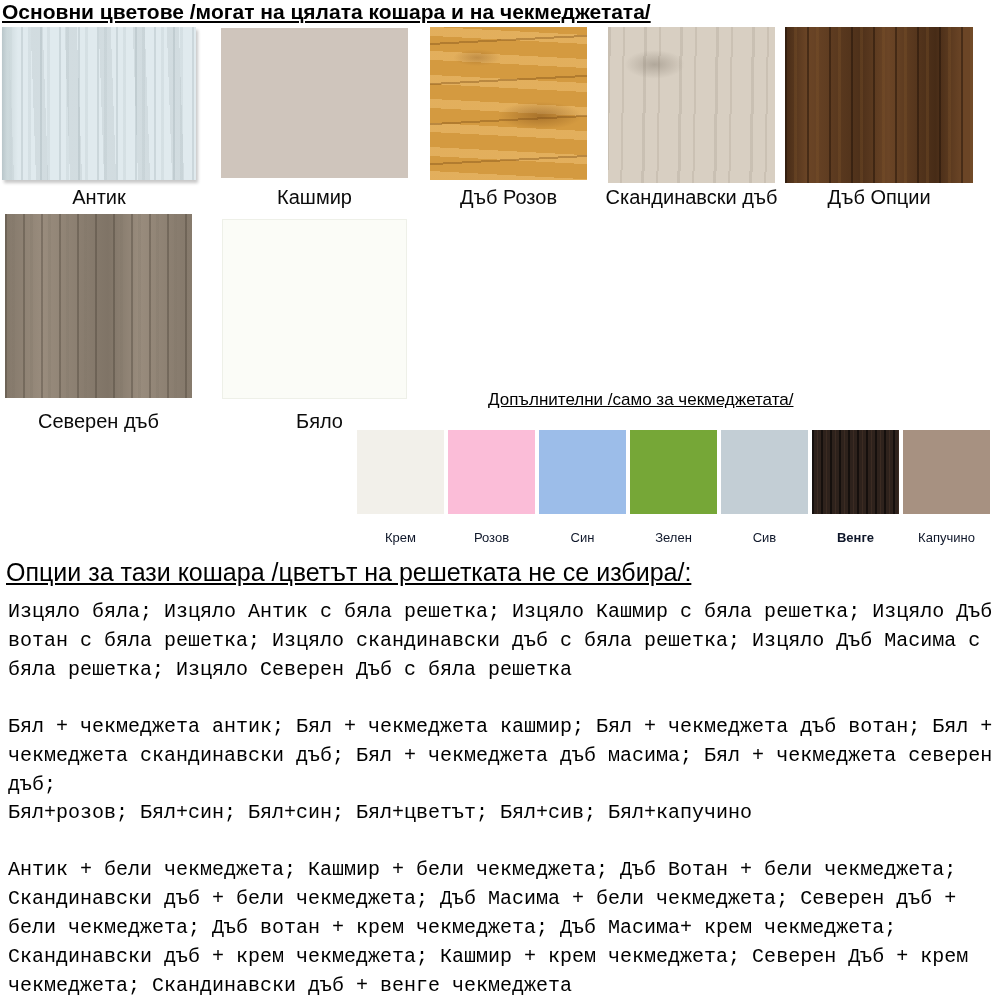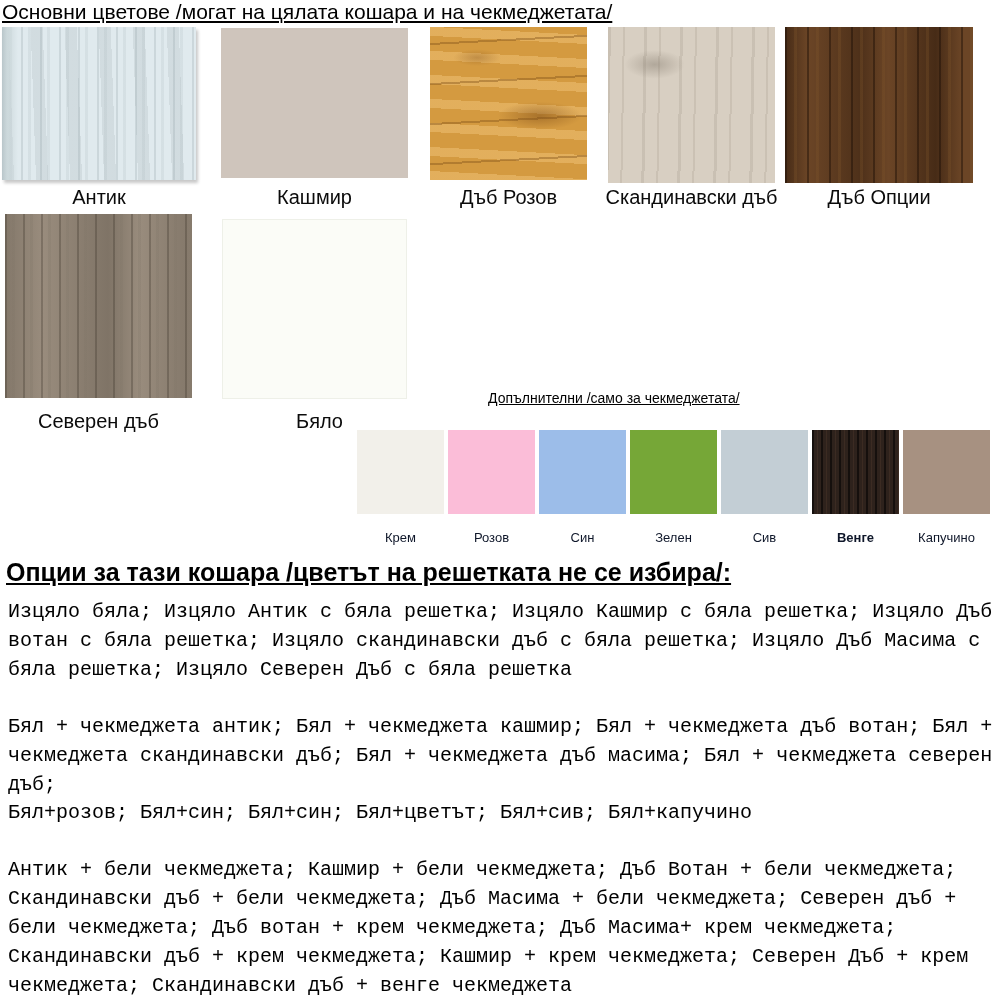--- a/index.html
+++ b/index.html
@@ -8,33 +8,33 @@
     position:relative;
     background:#ffffff;
     font-family:"Liberation Sans", sans-serif;
     color:#000000;
     overflow:hidden;
   }
   .abs { position:absolute; }
 
   h1.sheet-h1 {
     left:2px; top:0px;
-    font-size:21px; font-weight:normal;
+    font-size:21px; font-weight:bold;
     text-decoration:underline;
     white-space:nowrap;
   }
   h2.sheet-h2 {
     left:488px; top:390px;
-    font-size:14px; font-weight:normal;
+    font-size:17px; font-weight:normal;
     text-decoration:underline;
     white-space:nowrap;
   }
   h2.sheet-h3 {
     left:6px; top:558px;
-    font-size:25px; font-weight:bold;
+    font-size:25px; font-weight:normal;
     text-decoration:underline;
     white-space:nowrap;
   }
 
   .swatch { position:absolute; }
   .swatch-label {
     position:absolute;
     text-align:center;
     font-size:20px;
     color:#0b0b0b;

